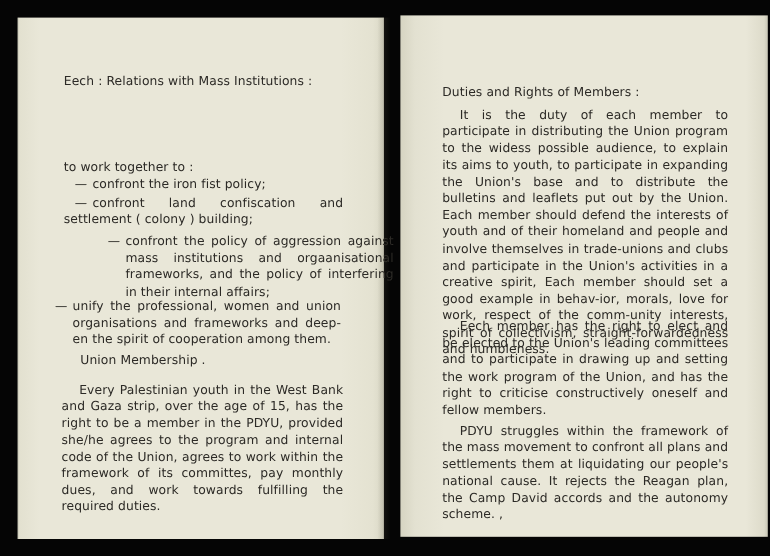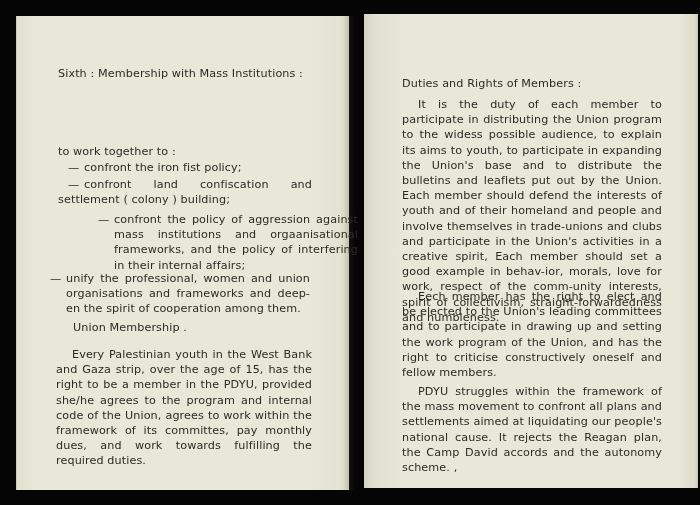--- a/index.html
+++ b/index.html
@@ -64,21 +64,21 @@
       text-indent: -16px;
     }
     .bullet .dash { display: inline-block; width: 16px; text-indent: 0; }
     .bullet.flush { padding-left: 0; text-indent: 10px; }
     .bullet.flush .dash { width: 16px; }
   </style>
 </head>
 <body>
 
 <div class="page page-left">
-  <div class="text heading" style="left:42px; top:50px;">Sixth : Membership with Mass Institutions :</div>
+  <div class="text heading" style="left:42px; top:50px;">Eech : Relations with Mass Institutions :</div>
 
 
   <div class="text heading" style="left:42px; top:128px;">to work together to :</div>
 
   <div class="text bullet flush" style="left:42px; top:161px; width:254px;">
     <span class="dash">—</span><span>confront land confiscation and settlement ( colony ) building;</span>
   </div>
 
   <div class="text bullet flush" style="left:42px; top:144px; width:254px;">
     <span class="dash">—</span><span>confront the iron fist policy;</span>
@@ -99,14 +99,14 @@
 
 <div class="spine-shadow"></div>
 
 <div class="page page-right">
   <div class="text heading" style="left:38px; top:62px;">Duties and Rights of Members :</div>
 
   <div class="text para" style="left:38px; top:83px; width:260px;">It is the duty of each member to participate in distributing the Union program to the widess possible audience, to explain its aims to youth, to participate in expanding the Union's base and to distribute the bulletins and leaflets put out by the Union. Each member should defend the interests of youth and of their homeland and people and involve themselves in trade-unions and clubs and participate in the Union's activities in a creative spirit, Each member should set a good example in behav-ior, morals, love for work, respect of the comm-unity interests, spirit of collectivism, straight-forwardedness and humbleness.</div>
 
   <div class="text para" style="left:38px; top:275px; width:260px;">Eech member has the right to elect and be elected to the Union's leading committees and to participate in drawing up and setting the work program of the Union, and has the right to criticise constructively oneself and fellow members.</div>
 
-  <div class="text para" style="left:38px; top:370px; width:260px;">PDYU struggles within the framework of the mass movement to confront all plans and settlements aimed at liquidating our people's national cause. It rejects the Reagan plan, the Camp David accords and the autonomy scheme.  ,</div>
+  <div class="text para" style="left:38px; top:370px; width:260px;">PDYU struggles within the framework of the mass movement to confront all plans and settlements them at liquidating our people's national cause. It rejects the Reagan plan, the Camp David accords and the autonomy scheme.  ,</div>
 </div>
 
 </body></html>

